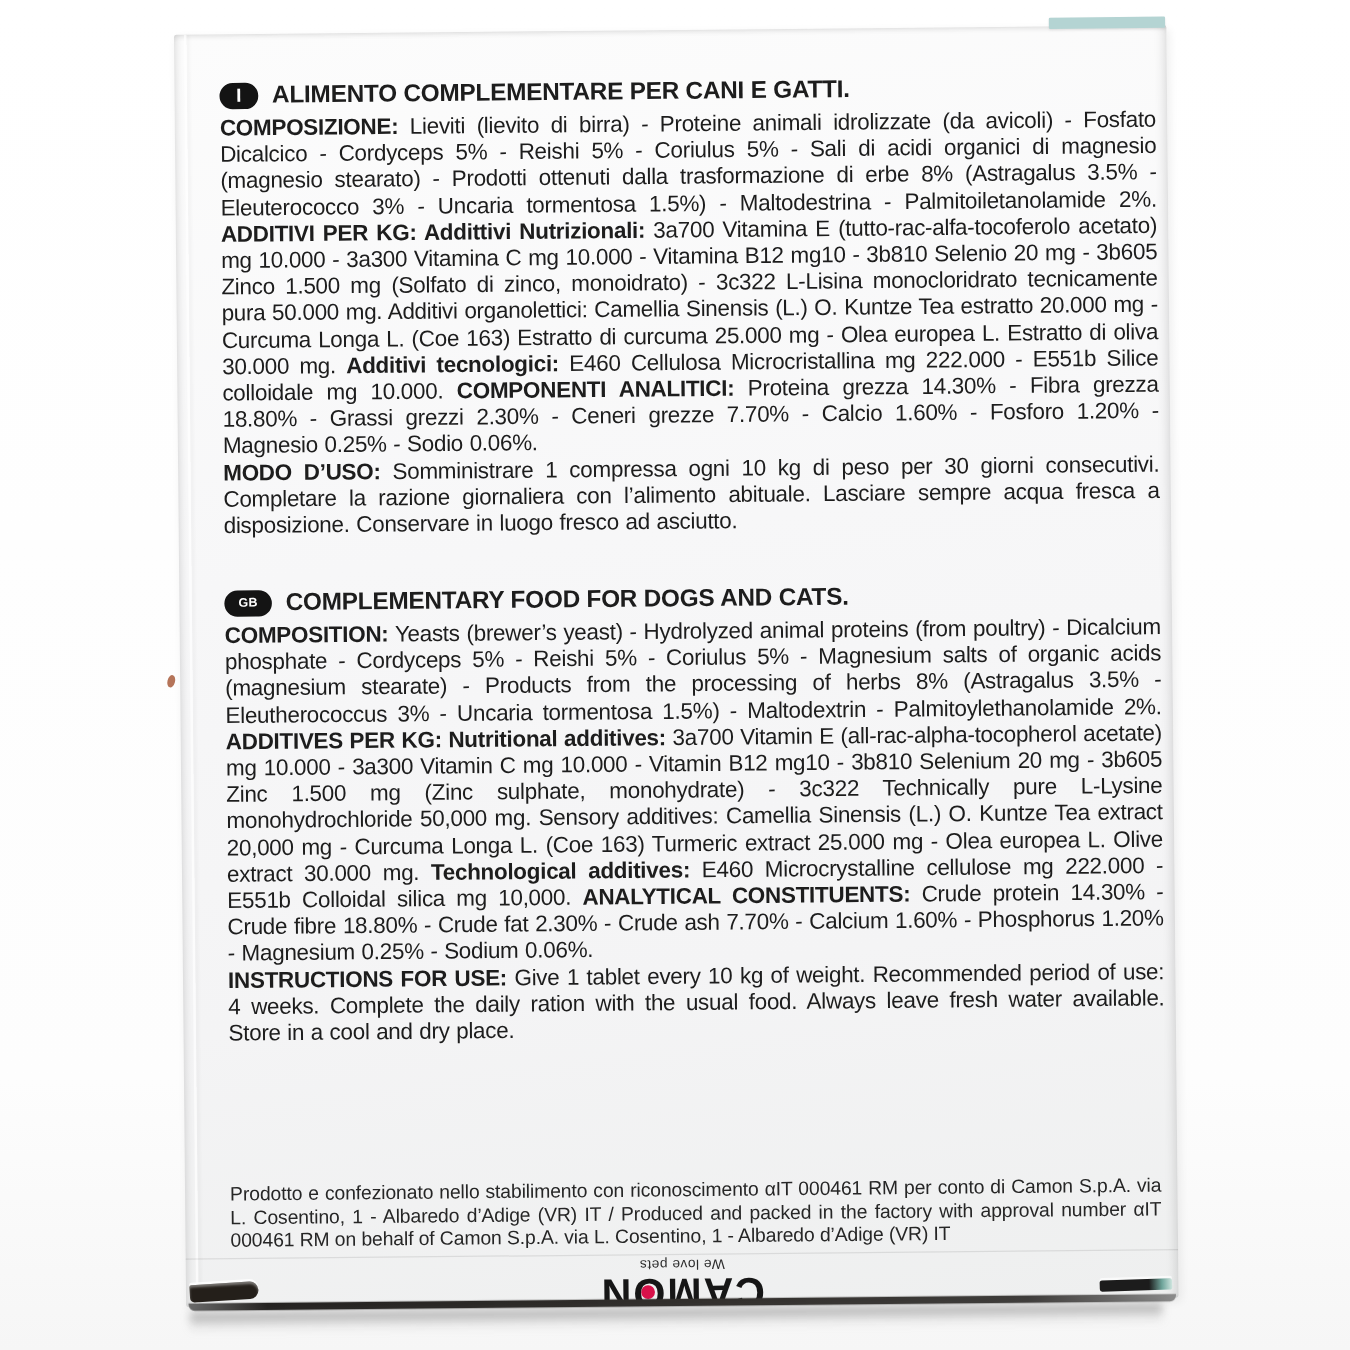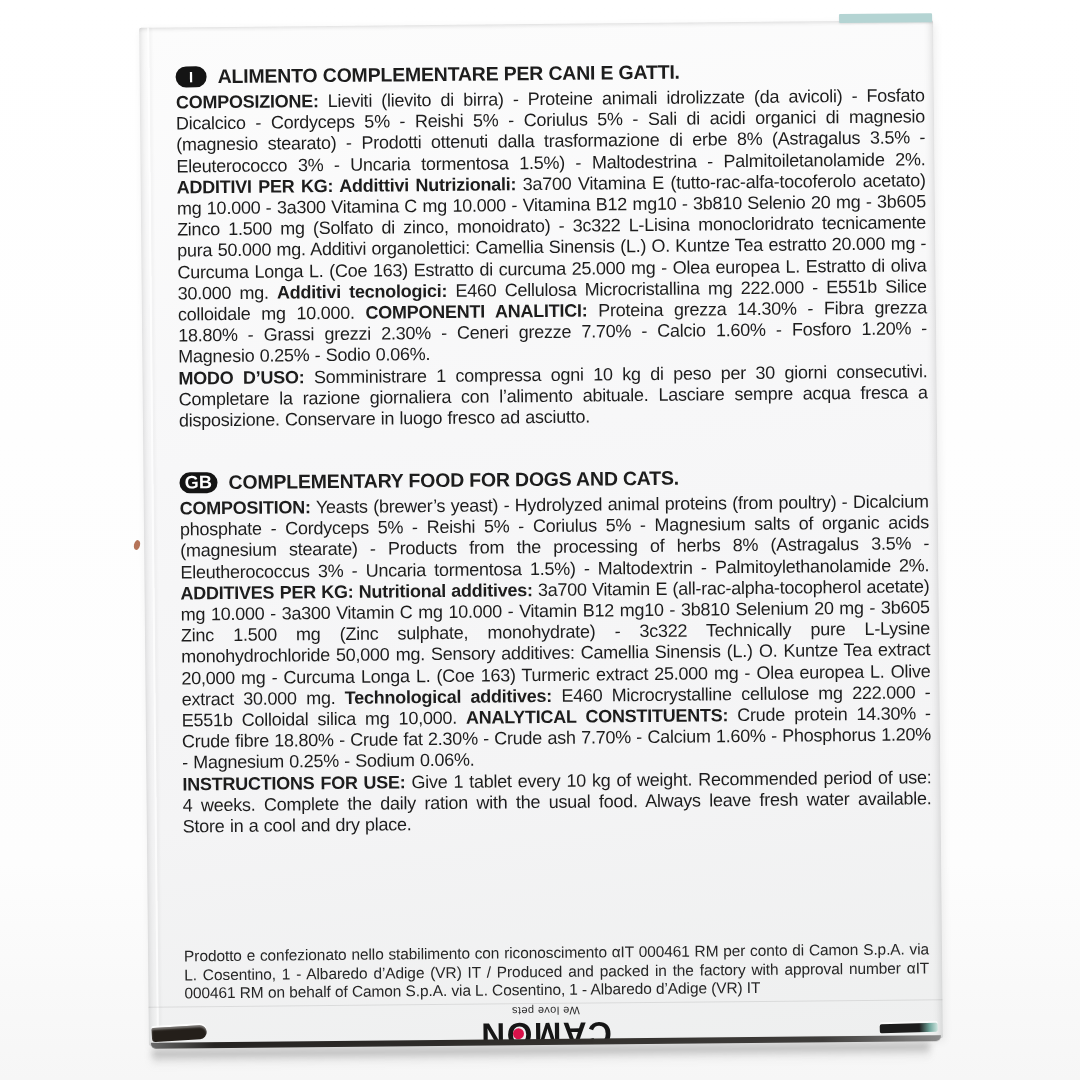--- a/index.html
+++ b/index.html
@@ -76,21 +76,21 @@
     display: flex; align-items: center; gap: 11px;
     height: 23px; margin-bottom: 4px;
   }
   .lang-badge {
     background: #141414; color: #ffffff;
     display: flex; align-items: center; justify-content: center;
     height: 21px; border-radius: 11px;
     font-weight: bold; flex: 0 0 auto;
   }
   .lang-badge.it { width: 31px; font-size: 15px; }
-  .lang-badge.gb { width: 38px; font-size: 18px; letter-spacing: 0.3px; }
+  .lang-badge.gb { width: 38px; font-size: 10px; letter-spacing: 0.3px; }
   .section-title {
     font-weight: bold; font-size: 19.5px; letter-spacing: -0.2px;
     white-space: nowrap;
   }
   .para {
     font-size: 18px; line-height: 21.2px;
     text-align: justify;
     letter-spacing: -0.25px; word-spacing: 0.5px;
     margin: 0;
   }

